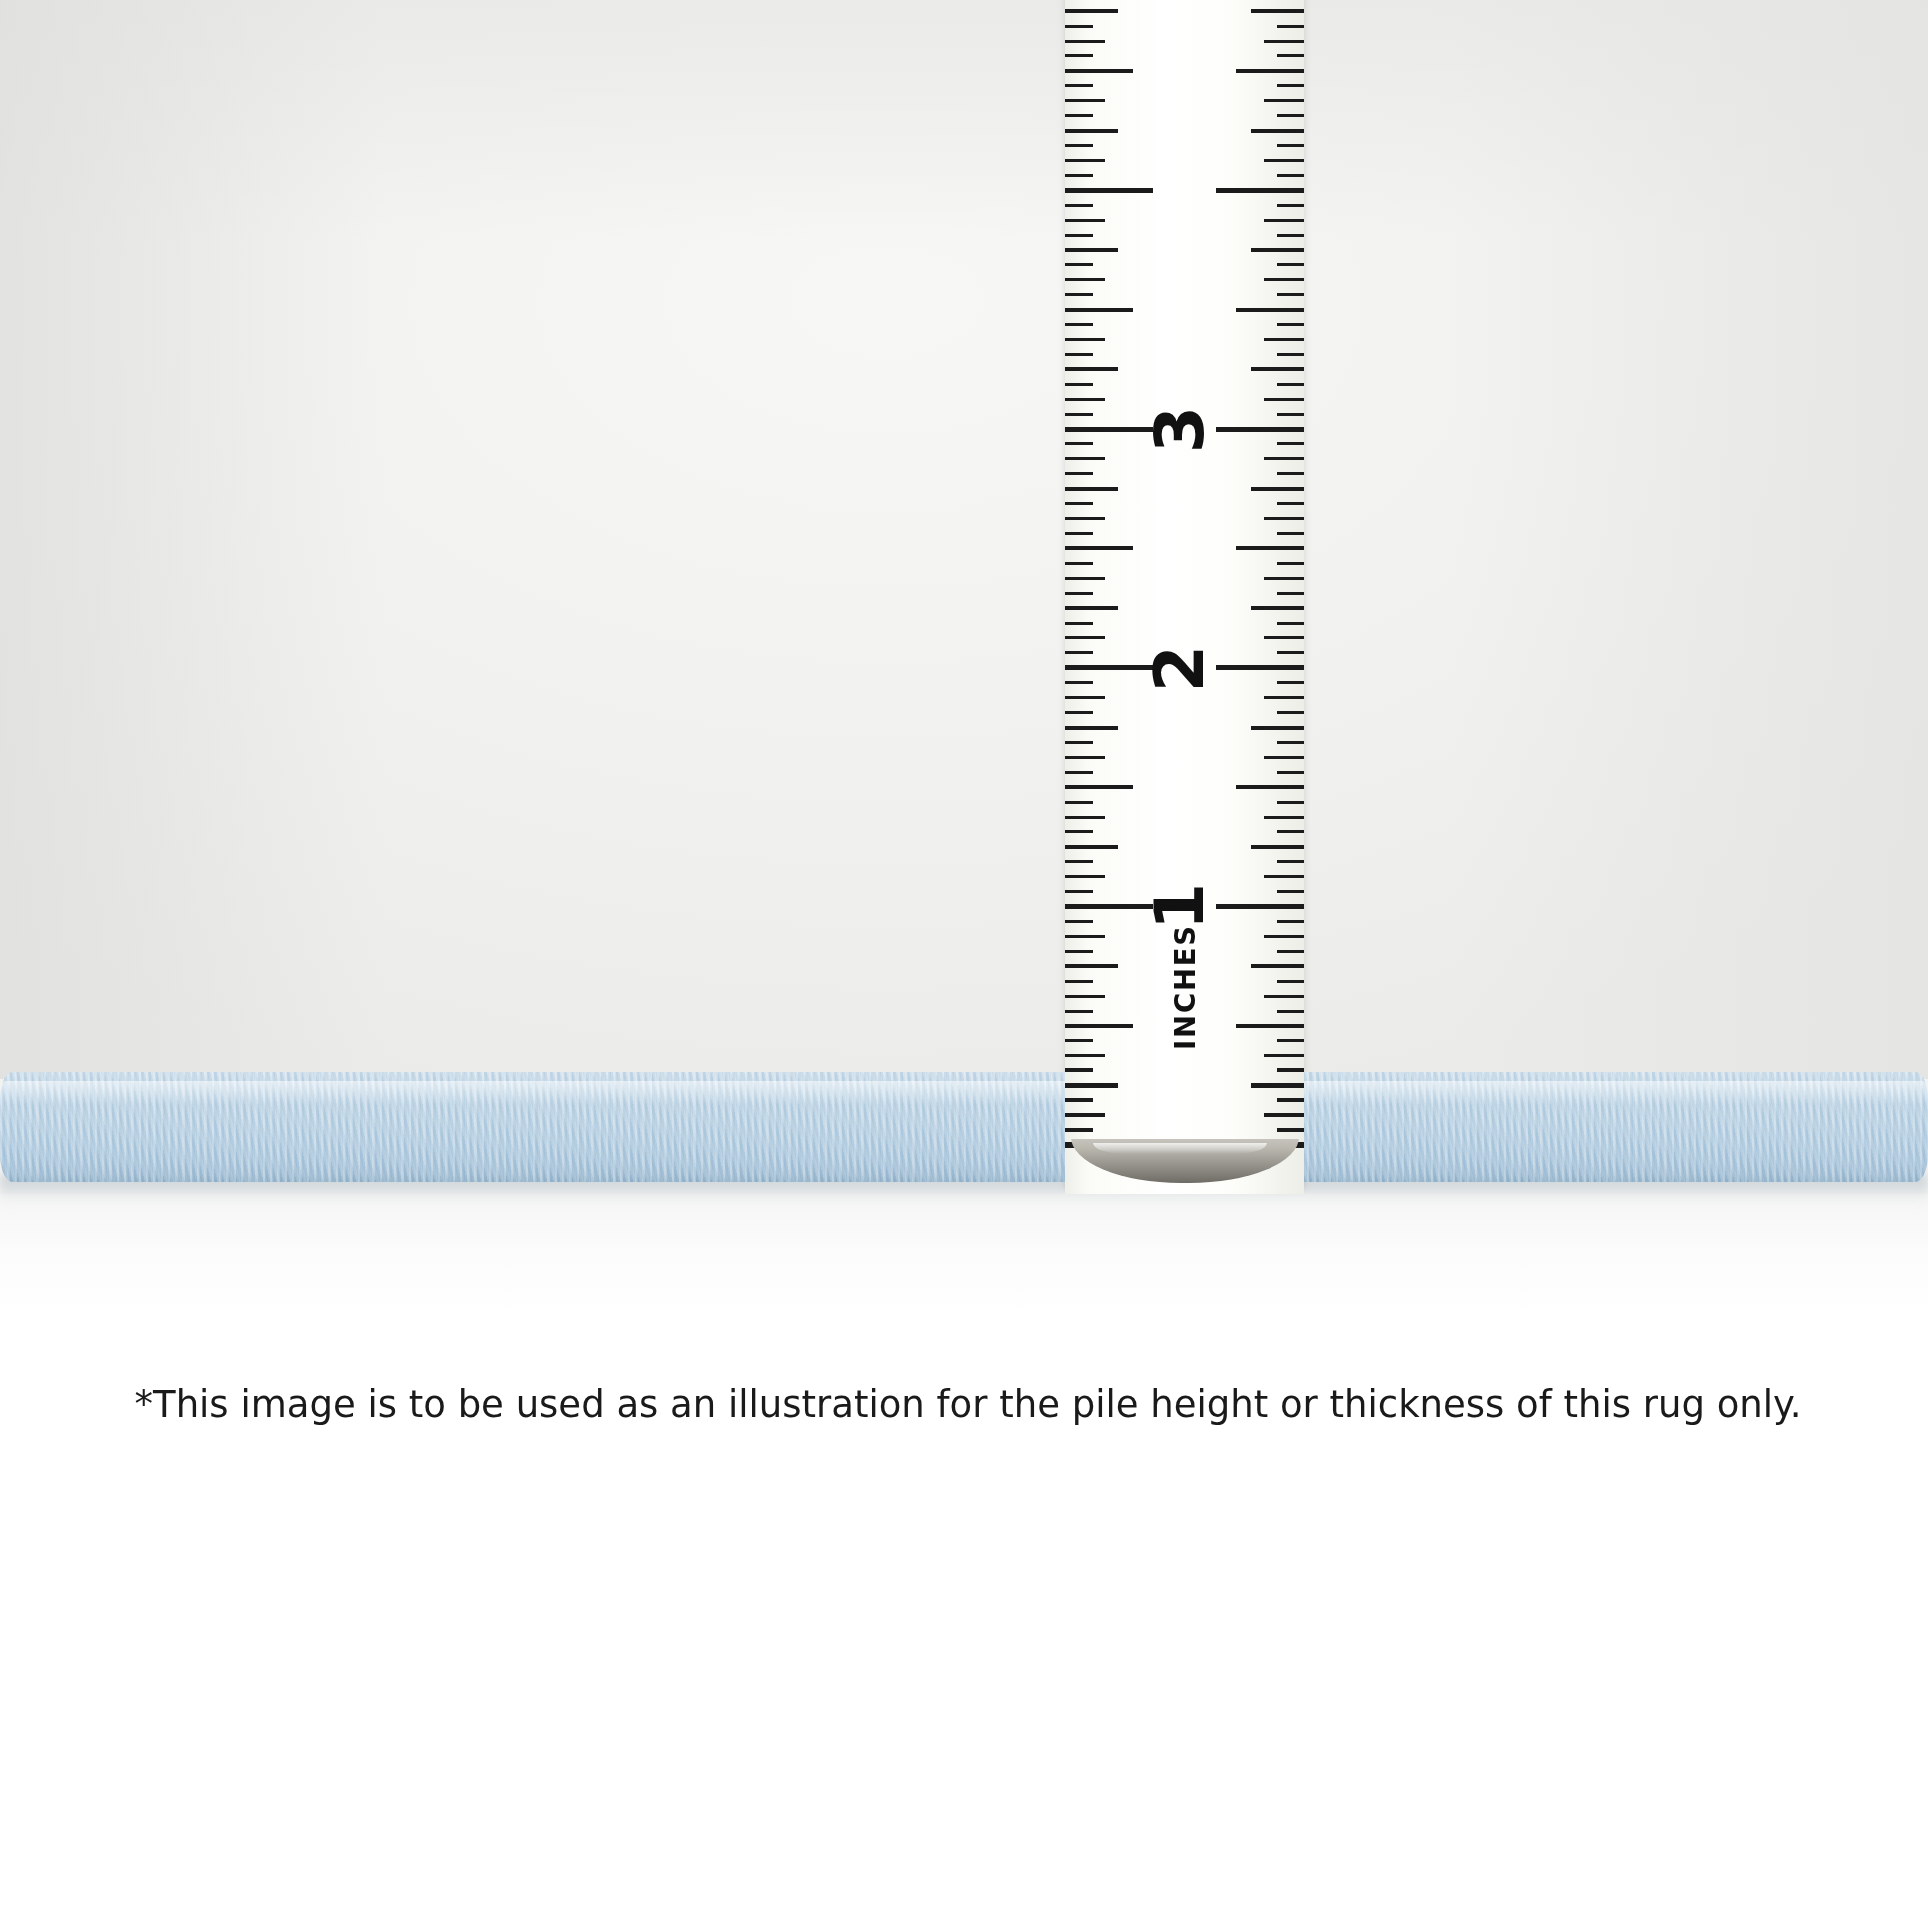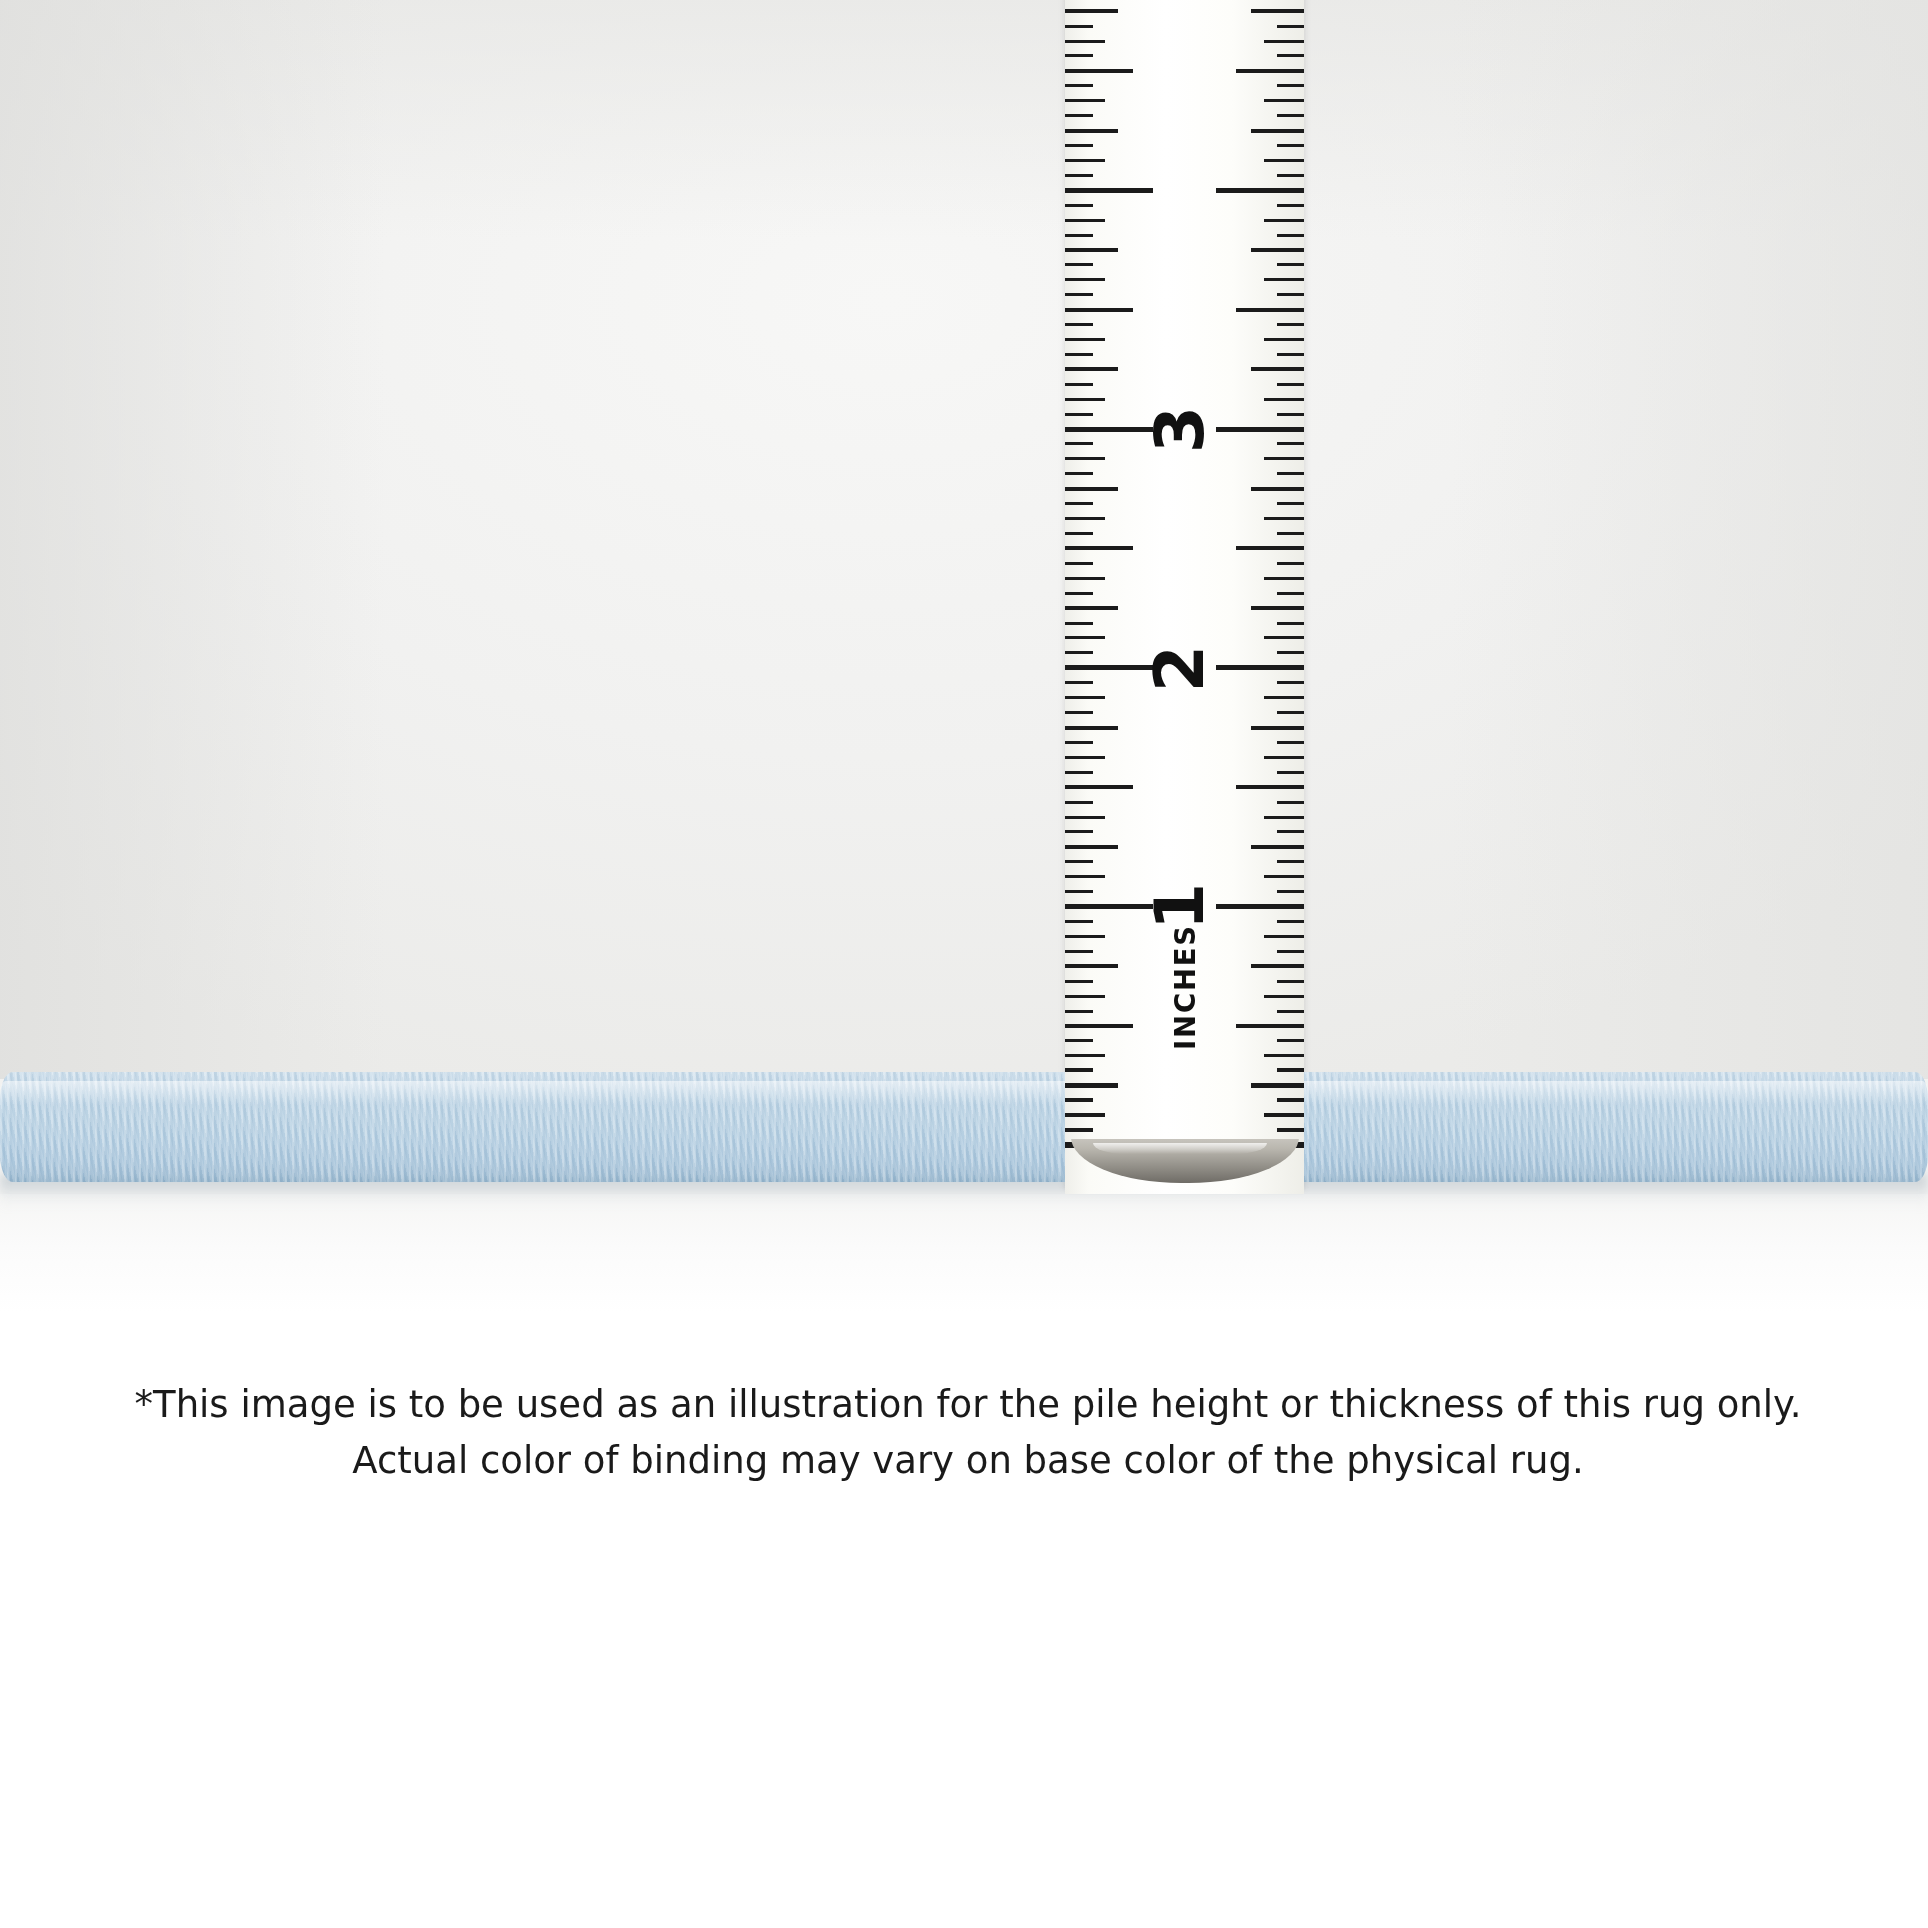--- a/index.html
+++ b/index.html
@@ -451,17 +451,16 @@
     </div>
     <div class="ruler-tip">
       <div class="ruler-tip-metal"></div>
       <div class="ruler-tip-shine"></div>
     </div>
 
   </div>
 
   <div class="caption">
     <span class="line">*This image is to be used as an illustration for the pile height or thickness of this rug only.</span>
-    <span class="line">Actual color of binding may vary on base color of the physical rug.</span>
   </div>
 
 </div>
 
 
 </body></html>

